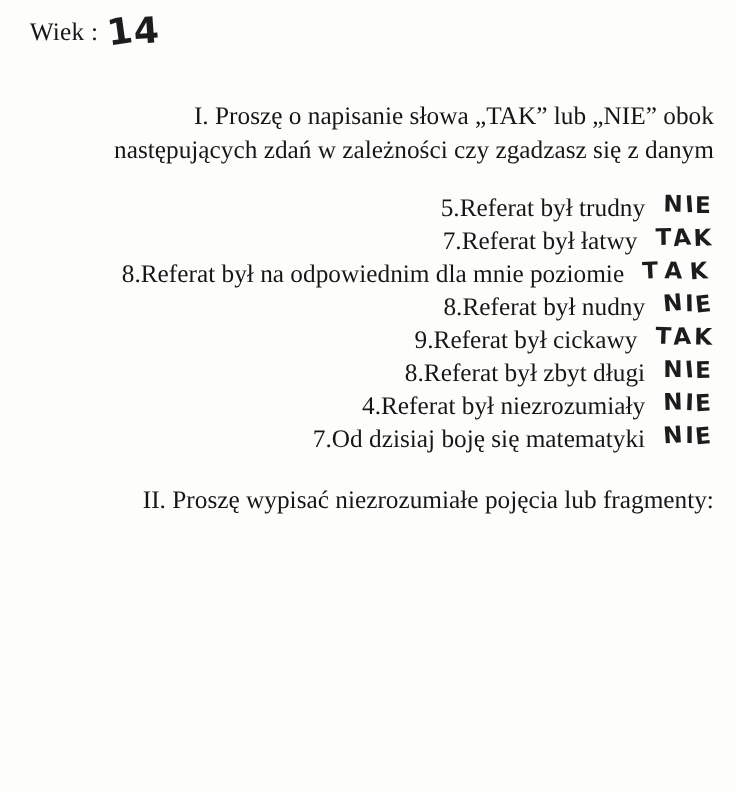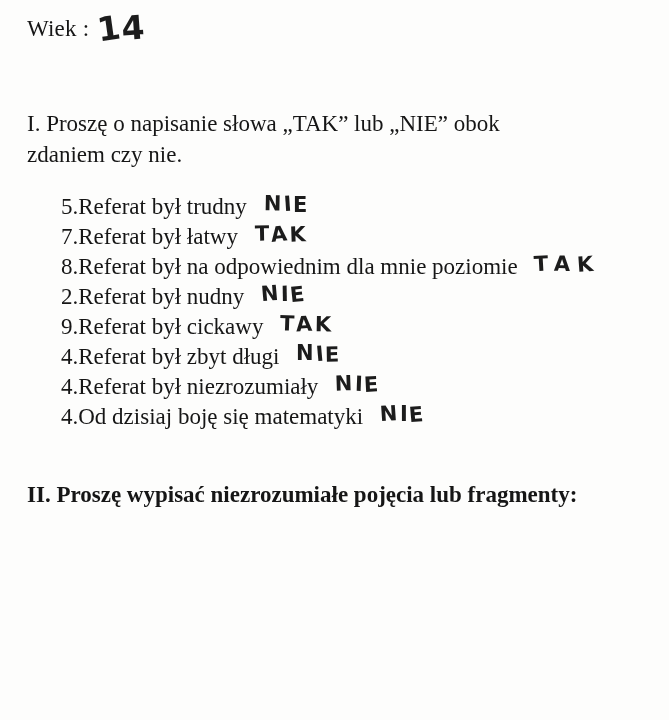--- a/index.html
+++ b/index.html
@@ -14,33 +14,34 @@
     background: var(--paper);
     overflow: hidden;
   }
   .page {
     position: relative;
     width: 669px;
     height: 588px;
     padding: 16px 20px 0 27px;
     font-family: "Liberation Serif", serif;
     color: var(--ink);
+    text-align: right;
   }
   
   .wiek-row {
     display: flex;
     align-items: flex-start;
     height: 46px;
   }
   .printed {
     font-size: 23px;
     letter-spacing: 0.2px;
   }
   .intro {
-    margin-top: 46px;
+    margin-top: 28px;
   }
   .intro .line {
     font-size: 23px;
     line-height: 31px;
     white-space: nowrap;
   }
   .survey-list {
     margin-top: 22px;
     margin-left: 34px;
     list-style: none;
@@ -48,21 +49,21 @@
   .survey-item {
     font-size: 23px;
     line-height: 30px;
     white-space: nowrap;
   }
   .section-heading {
     font-size: 23px;
     line-height: 30px;
     white-space: nowrap;
   }
-  .section-ii { margin-top: 48px; font-weight: bold; }
+  .section-ii { margin-top: 26px; }
   .response-area {
     display: block;
     width: 600px;
   }
   .response-ii { height: 120px; }
   
   .hw {
     display: inline-block;
     font-family: "DejaVu Sans", sans-serif;
     font-weight: 600;
@@ -88,54 +89,54 @@
 
 <div class="page">
 
   <div class="wiek-row">
     <span class="printed">Wiek :</span>
     <span class="hw hw-age"><span style="transform: rotate(-4deg) translateY(-2px);">1</span><span style="transform: rotate(0deg) translateY(-1px);">4</span></span>
   </div>
 
   <div class="intro">
     <div class="line">I. Proszę o napisanie słowa „TAK” lub „NIE” obok</div>
-    <div class="line">zdaniem czy nie.</div>
+    <div class="line">następujących zdań w zależności czy zgadzasz się z danym</div>
   </div>
 
   <ul class="survey-list">
     <li class="survey-item">
       <span>5.Referat był trudny</span>
       <span class="hw"><span style="transform: rotate(3deg) translateY(-2px);">N</span><span style="transform: rotate(-2deg) translateY(-1px);">I</span><span style="transform: rotate(2deg) translateY(0px);">E</span></span>
     </li>
     <li class="survey-item">
       <span>7.Referat był łatwy</span>
       <span class="hw"><span style="transform: rotate(1deg) translateY(-2px);">T</span><span style="transform: rotate(-4deg) translateY(-1px);">A</span><span style="transform: rotate(0deg) translateY(0px);">K</span></span>
     </li>
     <li class="survey-item">
       <span>8.Referat był na odpowiednim dla mnie poziomie</span>
       <span class="hw hw-wide"><span style="transform: rotate(-1deg) translateY(-2px);">T</span><span style="transform: rotate(3deg) translateY(-1px);">A</span><span style="transform: rotate(-2deg) translateY(0px);">K</span></span>
     </li>
     <li class="survey-item">
-      <span>2.Referat był nudny</span>
+      <span>8.Referat był nudny</span>
       <span class="hw"><span style="transform: rotate(-3deg) translateY(-2px);">N</span><span style="transform: rotate(1deg) translateY(-1px);">I</span><span style="transform: rotate(-4deg) translateY(0px);">E</span></span>
     </li>
     <li class="survey-item">
       <span>9.Referat był cickawy</span>
       <span class="hw"><span style="transform: rotate(4deg) translateY(-2px);">T</span><span style="transform: rotate(-1deg) translateY(-1px);">A</span><span style="transform: rotate(3deg) translateY(0px);">K</span></span>
     </li>
     <li class="survey-item">
-      <span>4.Referat był zbyt długi</span>
+      <span>8.Referat był zbyt długi</span>
       <span class="hw"><span style="transform: rotate(2deg) translateY(-2px);">N</span><span style="transform: rotate(-3deg) translateY(-1px);">I</span><span style="transform: rotate(1deg) translateY(0px);">E</span></span>
     </li>
     <li class="survey-item">
       <span>4.Referat był niezrozumiały</span>
       <span class="hw"><span style="transform: rotate(0deg) translateY(-2px);">N</span><span style="transform: rotate(4deg) translateY(-1px);">I</span><span style="transform: rotate(-1deg) translateY(0px);">E</span></span>
     </li>
     <li class="survey-item">
-      <span>4.Od dzisiaj boję się matematyki</span>
+      <span>7.Od dzisiaj boję się matematyki</span>
       <span class="hw"><span style="transform: rotate(-2deg) translateY(-2px);">N</span><span style="transform: rotate(2deg) translateY(-1px);">I</span><span style="transform: rotate(-3deg) translateY(0px);">E</span></span>
     </li>
   </ul>
 
   <div class="section-heading section-ii">II. Proszę wypisać niezrozumiałe pojęcia lub fragmenty:</div>
   <span class="response-area response-ii"></span>
 
 </div>
 
 </body></html>

